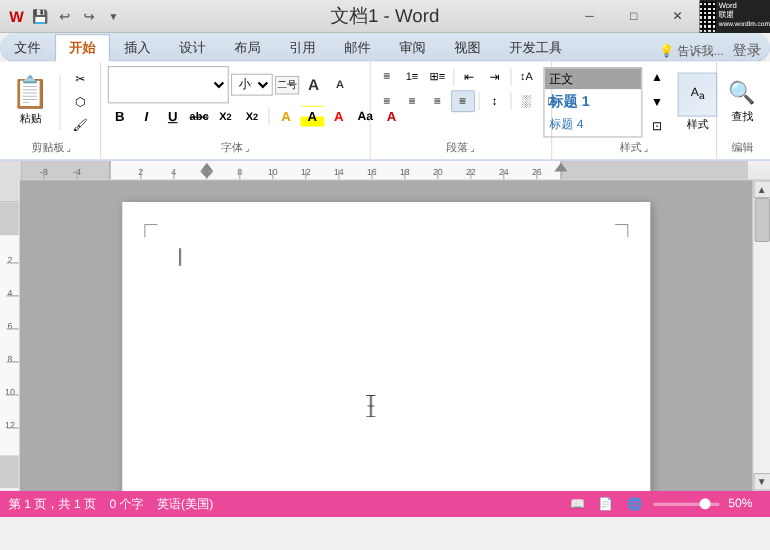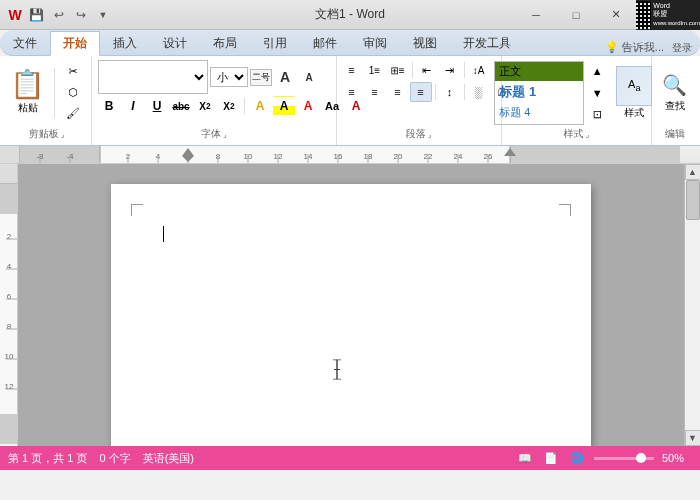--- a/index.html
+++ b/index.html
@@ -17,21 +17,21 @@
     #titlebar .quick-access {
       display: flex;
       align-items: center;
       padding: 0 6px;
       gap: 4px;
     }
     #titlebar .title {
       position: absolute;
       left: 50%;
       transform: translateX(-50%);
-      font-size: 12px;
+      font-size: 17px;
       color: #333;
     }
     #titlebar .win-controls {
       position: absolute;
       right: 0;
       display: flex;
     }
     #titlebar .win-btn {
       width: 40px;
       height: 30px;
@@ -92,21 +92,21 @@
     }
     .tell-me {
       display: flex;
       align-items: center;
       gap: 3px;
       color: #555;
       font-size: 11px;
     }
     .login-btn {
       color: #555;
-      font-size: 10px;
+      font-size: 13px;
       cursor: pointer;
     }
 
     
     #ribbon {
       height: 90px;
       background: #fff;
       border-bottom: 1px solid #b0c4de;
       display: flex;
       align-items: stretch;
@@ -225,21 +225,21 @@
       width: 90px;
       height: 64px;
       border: 1px solid #bbb;
       overflow: hidden;
     }
     .style-item {
       padding: 2px 4px;
       font-size: 11px;
       cursor: pointer;
     }
-    .style-item.selected { background: #4d7c0f; }
+    .style-item.selected { background: #a3a3a3; }
 
     
     .edit-btn {
       display: flex;
       flex-direction: column;
       align-items: center;
       justify-content: center;
       width: 38px;
       height: 56px;
       cursor: pointer;

